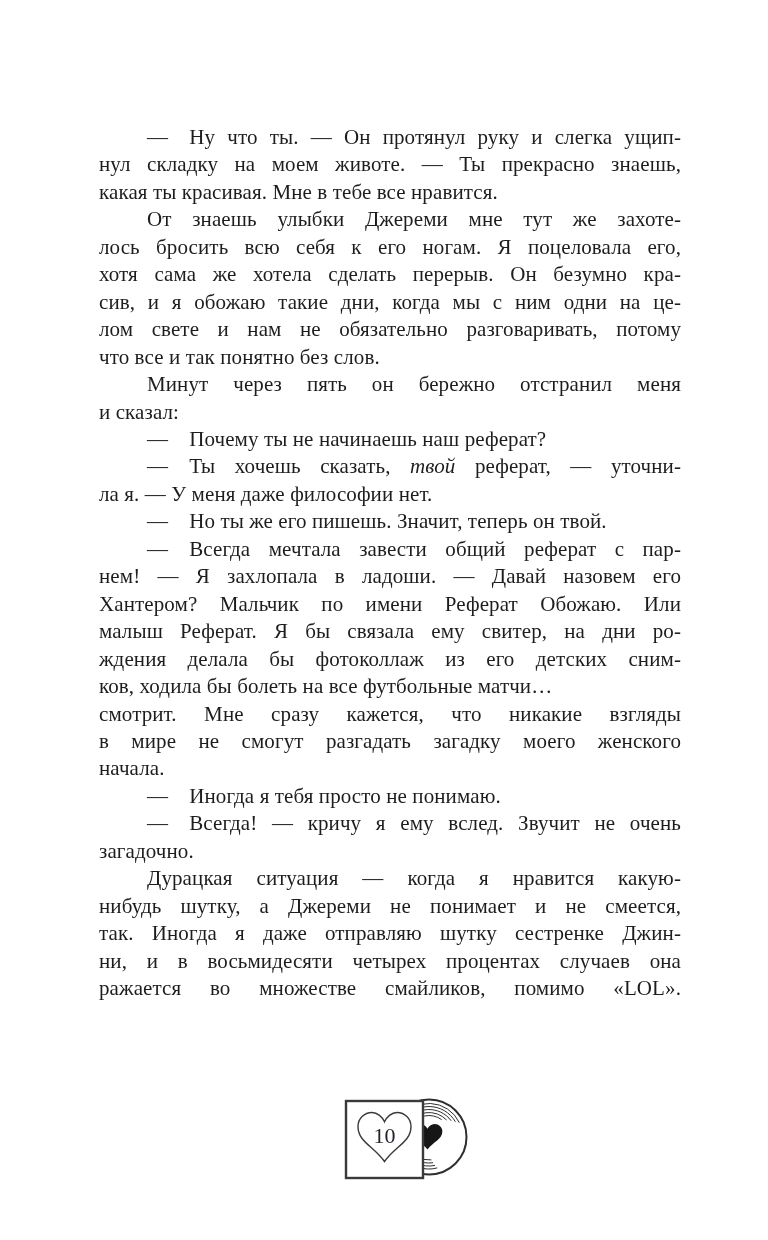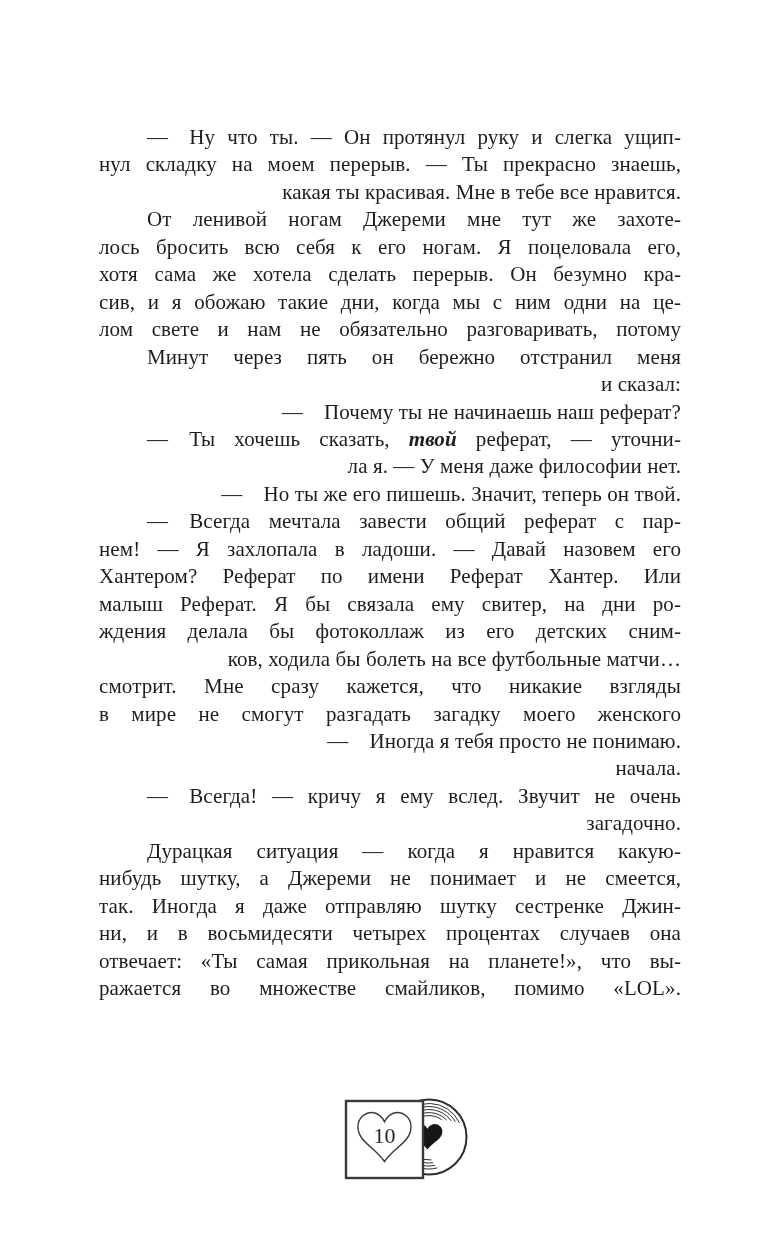--- a/index.html
+++ b/index.html
@@ -24,32 +24,31 @@
     position: absolute;
     left: 99px;
     top: 124px;
     width: 582px;
     font-size: 21px;
     line-height: 27.45px;
     letter-spacing: 0.1px;
   }
   .line {
     white-space: normal;
-    text-align: right;
+    text-align: left;
   }
   .line.just {
     text-align: justify;
     text-align-last: justify;
   }
   .line.indent {
     text-indent: 48px;
   }
   .line i {
     font-style: italic;
-    font-weight: bold;
   }
   .ornament {
     position: absolute;
     left: 341px;
     top: 1096px;
     width: 130px;
     height: 85px;
   }
   .ornament svg { display: block; }
   .pagenum-text {
@@ -58,50 +57,50 @@
     fill: #20242c;
   }
 </style>
 </head>
 <body>
 
 <div class="page">
 
   <div class="text-block">
       <div class="line indent just"><span>— Ну что ты. — Он протянул руку и слегка ущип-</span></div>
-      <div class="line just"><span>нул складку на моем перерыв. — Ты прекрасно знаешь,</span></div>
+      <div class="line just"><span>нул складку на моем животе. — Ты прекрасно знаешь,</span></div>
       <div class="line"><span>какая ты красивая. Мне в тебе все нравится.</span></div>
-      <div class="line indent just"><span>От ленивой ногам Джереми мне тут же захоте-</span></div>
+      <div class="line indent just"><span>От знаешь улыбки Джереми мне тут же захоте-</span></div>
       <div class="line just"><span>лось бросить всю себя к его ногам. Я поцеловала его,</span></div>
       <div class="line just"><span>хотя сама же хотела сделать перерыв. Он безумно кра-</span></div>
       <div class="line just"><span>сив, и я обожаю такие дни, когда мы с ним одни на це-</span></div>
       <div class="line just"><span>лом свете и нам не обязательно разговаривать, потому</span></div>
+      <div class="line"><span>что все и так понятно без слов.</span></div>
       <div class="line indent just"><span>Минут через пять он бережно отстранил меня</span></div>
       <div class="line"><span>и сказал:</span></div>
       <div class="line indent"><span>— Почему ты не начинаешь наш реферат?</span></div>
       <div class="line indent just"><span>— Ты хочешь сказать, </span><i>твой</i><span> реферат, — уточни-</span></div>
       <div class="line"><span>ла я. — У меня даже философии нет.</span></div>
       <div class="line indent"><span>— Но ты же его пишешь. Значит, теперь он твой.</span></div>
       <div class="line indent just"><span>— Всегда мечтала завести общий реферат с пар-</span></div>
       <div class="line just"><span>нем! — Я захлопала в ладоши. — Давай назовем его</span></div>
-      <div class="line just"><span>Хантером? Реферат по имени Реферат Хантер. Или</span></div>
+      <div class="line just"><span>Хантером? Мальчик по имени Реферат Обожаю. Или</span></div>
       <div class="line just"><span>малыш Реферат. Я бы связала ему свитер, на дни ро-</span></div>
       <div class="line just"><span>ждения делала бы фотоколлаж из его детских сним-</span></div>
       <div class="line"><span>ков, ходила бы болеть на все футбольные матчи…</span></div>
       <div class="line just"><span>смотрит. Мне сразу кажется, что никакие взгляды</span></div>
       <div class="line just"><span>в мире не смогут разгадать загадку моего женского</span></div>
+      <div class="line"><span>начала.</span></div>
       <div class="line indent"><span>— Иногда я тебя просто не понимаю.</span></div>
-      <div class="line"><span>начала.</span></div>
       <div class="line indent just"><span>— Всегда! — кричу я ему вслед. Звучит не очень</span></div>
       <div class="line"><span>загадочно.</span></div>
       <div class="line indent just"><span>Дурацкая ситуация — когда я нравится какую-</span></div>
       <div class="line just"><span>нибудь шутку, а Джереми не понимает и не смеется,</span></div>
       <div class="line just"><span>так. Иногда я даже отправляю шутку сестренке Джин-</span></div>
       <div class="line just"><span>ни, и в восьмидесяти четырех процентах случаев она</span></div>
-      <div class="line just"><span>отвечает: «Ты самая прикольная на планете!», что вы-</span></div>
       <div class="line just"><span>ражается во множестве смайликов, помимо «LOL».</span></div>
     </div>
 
   <div class="ornament">
     <svg width="130" height="85" viewBox="0 0 130 85">
 
       <g>
         <circle cx="88" cy="41" r="37.5" fill="#ffffff" stroke="#2e2e2e" stroke-width="2"></circle>
 
         <path d="M59,24.25 A33.5,33.5 0 0 1 118.4,26.8" fill="none" stroke="#2e2e2e" stroke-width="1"></path>

